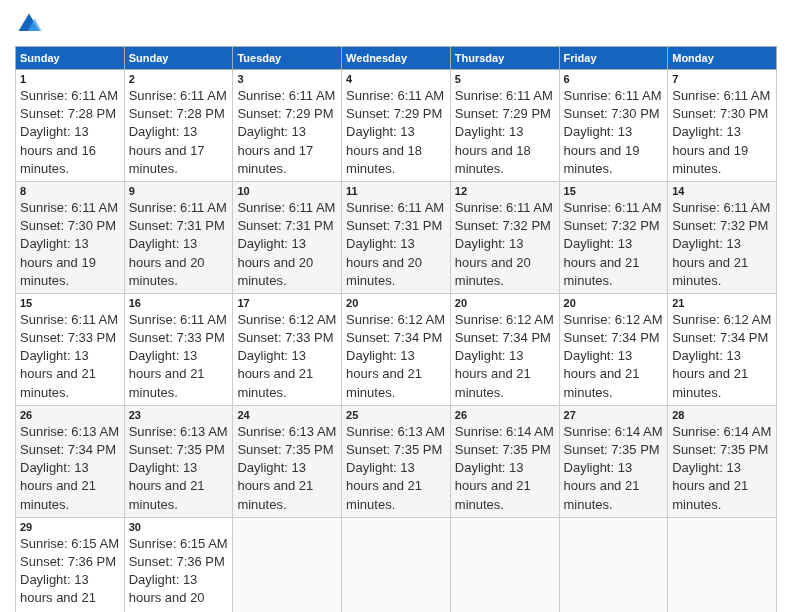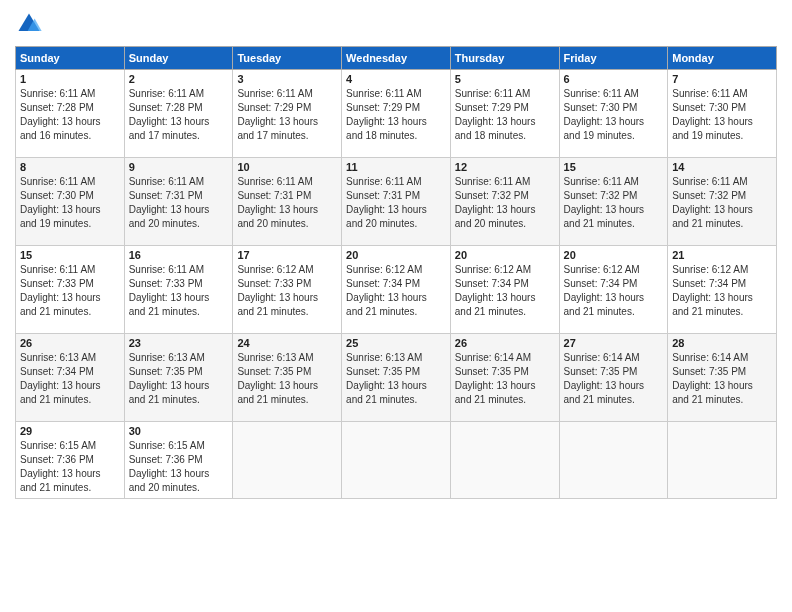--- a/index.html
+++ b/index.html
@@ -85,21 +85,21 @@
       background: #f5f5f5;
     }
     .day-num {
       font-size: 11px;
       font-weight: bold;
       color: #222;
       display: block;
       margin-bottom: 2px;
     }
     .day-info {
-      font-size: 10px;
+      font-size: 13px;
       line-height: 1.4;
       color: #333;
     }
     .empty {
       background: #f9f9f9 !important;
     }
     .last-row td {
       height: 70px;
     }
   </style>

